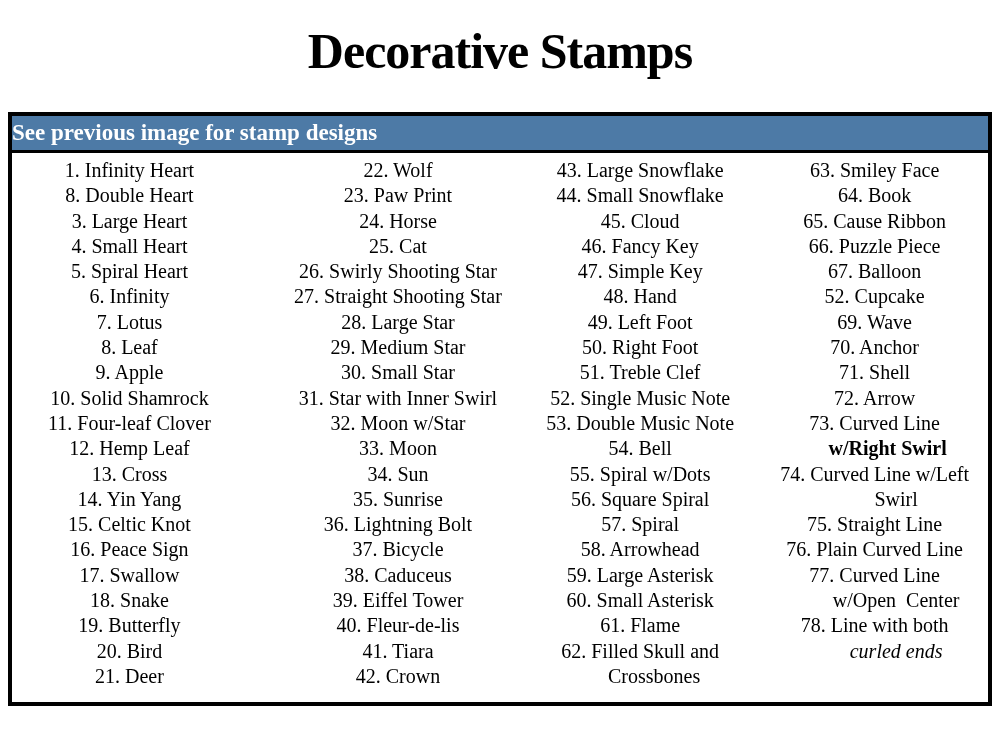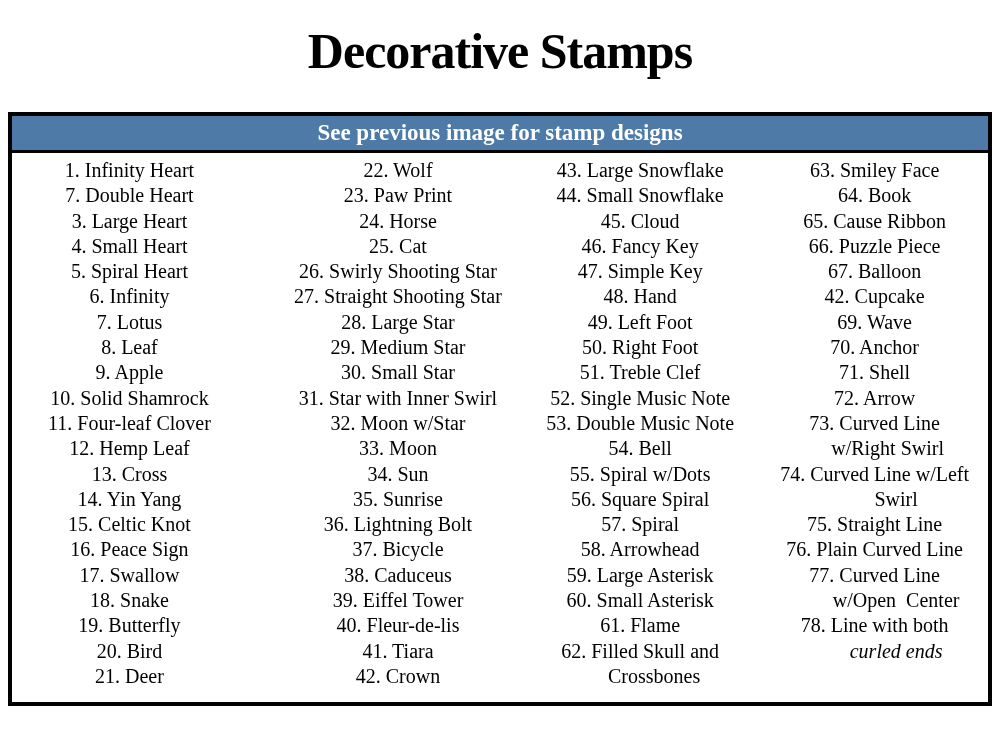--- a/index.html
+++ b/index.html
@@ -23,21 +23,20 @@
     margin: 0 8px;
     height: 594px;
     border: 4px solid #000000;
     box-sizing: border-box;
     background: #ffffff;
   }
   .table-header {
     background: #4d7aa6;
     border-bottom: 3px solid #000000;
     color: #ffffff;
-    text-align: center;
     font-weight: bold;
     font-size: 23px;
     height: 37px;
     line-height: 33px;
     box-sizing: border-box;
   }
   .table-body {
     display: flex;
     padding: 5px 0 0 6px;
     box-sizing: border-box;
@@ -56,21 +55,21 @@
 </head>
 <body>
 
 <h1 class="page-title">Decorative Stamps</h1>
 
 <div class="stamp-table" style="border-color: rgb(0, 0, 0);">
   <div class="table-header" style="background: rgb(77, 122, 166); color: rgb(255, 255, 255);">See previous image for stamp designs</div>
   <div class="table-body">
       <div class="col col1">
         <div class="item"><div>1. Infinity Heart</div></div>
-        <div class="item"><div>7. Double Heart</div></div>
+        <div class="item"><div>8. Double Heart</div></div>
         <div class="item"><div>3. Large Heart</div></div>
         <div class="item"><div>4. Small Heart</div></div>
         <div class="item"><div>5. Spiral Heart</div></div>
         <div class="item"><div>6. Infinity</div></div>
         <div class="item"><div>7. Lotus</div></div>
         <div class="item"><div>8. Leaf</div></div>
         <div class="item"><div>9. Apple</div></div>
         <div class="item"><div>10. Solid Shamrock</div></div>
         <div class="item"><div>11. Four-leaf Clover</div></div>
         <div class="item"><div>12. Hemp Leaf</div></div>
@@ -128,26 +127,26 @@
         <div class="item"><div>60. Small Asterisk</div></div>
         <div class="item"><div>61. Flame</div></div>
         <div class="item"><div>62. Filled Skull and</div><div style="padding-left: 28px;">Crossbones</div></div>
       </div>
       <div class="col col4">
         <div class="item"><div>63. Smiley Face</div></div>
         <div class="item"><div>64. Book</div></div>
         <div class="item"><div>65. Cause Ribbon</div></div>
         <div class="item"><div>66. Puzzle Piece</div></div>
         <div class="item"><div>67. Balloon</div></div>
-        <div class="item"><div>42. Cupcake</div></div>
+        <div class="item"><div>52. Cupcake</div></div>
         <div class="item"><div>69. Wave</div></div>
         <div class="item"><div>70. Anchor</div></div>
         <div class="item"><div>71. Shell</div></div>
         <div class="item"><div>72. Arrow</div></div>
-        <div class="item"><div>73. Curved Line</div><div style="padding-left: 26px;">w/Right Swirl</div></div>
+        <div class="item"><div>73. Curved Line</div><div style="padding-left: 26px; font-weight: bold;">w/Right Swirl</div></div>
         <div class="item"><div>74. Curved Line w/Left</div><div style="padding-left: 43px;">Swirl</div></div>
         <div class="item"><div>75. Straight Line</div></div>
         <div class="item"><div>76. Plain Curved Line</div></div>
         <div class="item"><div>77. Curved Line</div><div style="padding-left: 43px;">w/Open  Center</div></div>
         <div class="item"><div>78. Line with both</div><div style="padding-left: 43px; font-style: italic;">curled ends</div></div>
       </div>
     </div>
 </div>
 
 </body></html>

